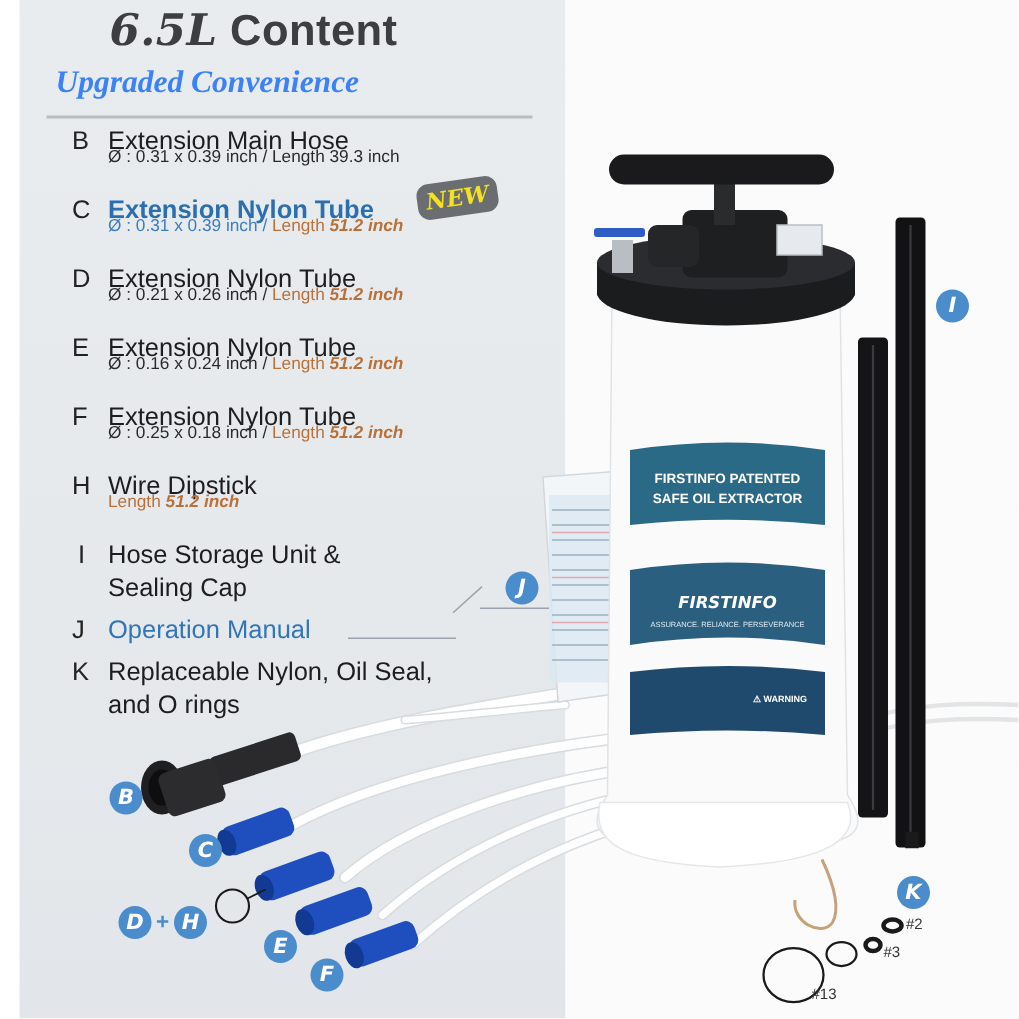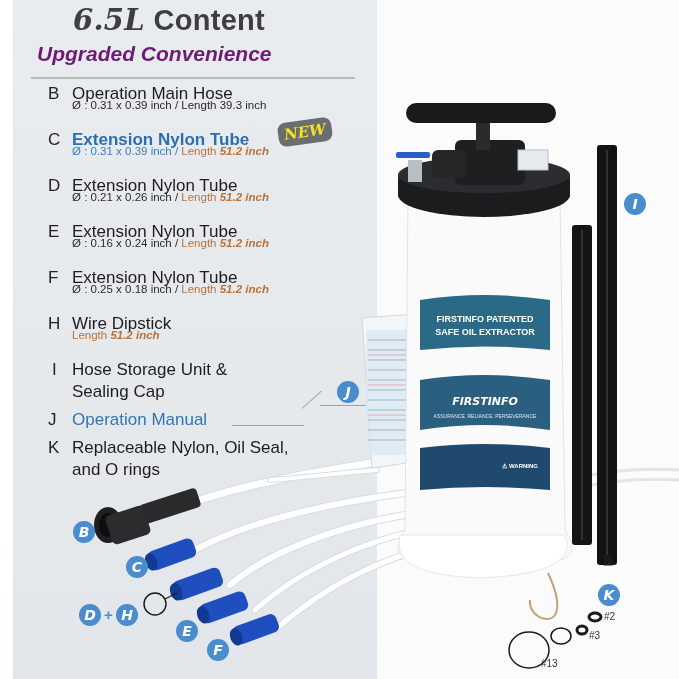--- a/index.html
+++ b/index.html
@@ -9,22 +9,22 @@
   .panel {
     position: absolute; left: 13px; top: 0; width: 364px; height: 679px;
     background: linear-gradient(180deg, #e9ecef 0%, #e6e9ec 60%, #e2e6ea 100%);
   }
   .rightbg { position: absolute; left: 377px; top: 0; width: 302px; height: 679px; background: #fbfbfb; }
 
   .title { position: absolute; left: 37px; top: 3px; font-size: 29px; font-weight: bold; color: #3d3e40; letter-spacing: 0.3px; margin-left: 36px; }
   .title .cap { font-family: "DejaVu Serif", "Liberation Serif", serif; font-style: italic; }
   .subtitle {
     position: absolute; left: 37px; top: 42px;
-    font-family: Liberation Sans, sans-serif; font-style: italic; font-weight: bold;
-    font-size: 21px; color: #701a75; text-align: right;
+    font-family: Liberation Serif, serif; font-style: italic; font-weight: bold;
+    font-size: 21px; color: #3b82f6; text-align: right;
   }
   .rule { position: absolute; left: 31px; top: 77px; width: 324px; height: 2px; background: #b9bcbf; }
 
   .item { position: absolute; left: 48px; }
   .item .letter { position: absolute; left: 0; top: 0; font-size: 17px; color: #222; width: 20px; }
   .item .name { position: absolute; left: 24px; top: 0; font-size: 17px; color: #1d1d1f; white-space: nowrap; }
   .item .name.blue { color: #2b6fae; font-weight: bold; }
   .item .name.blue-light { color: #3275b6; }
   .item .spec { position: absolute; left: 24px; top: 15px; font-size: 11.5px; color: #2a2a2a; white-space: nowrap; }
   .item .spec.blue { color: #3a7cc0; }
@@ -173,21 +173,21 @@
     <ellipse cx="529" cy="650" rx="20" ry="18" stroke-width="1.5"></ellipse>
   </g>
 </svg>
 
 <div class="title"><span class="cap">6.5L</span><span> Content</span></div>
 <div class="subtitle">Upgraded Convenience</div>
 <div class="rule"></div>
 
 <div class="item" style="top:84px;">
   <span class="letter">B</span>
-  <span class="name">Operation Main Hose</span>
+  <span class="name">Extension Main Hose</span>
   <span class="spec">Ø : 0.31 x 0.39 inch / Length 39.3 inch</span>
 </div>
 
 <div class="item" style="top:130px;">
   <span class="letter">C</span>
   <span class="name blue">Extension Nylon Tube</span>
   <span class="spec blue"><span>Ø : 0.31 x 0.39 inch / </span><span class="len"><span>Length </span><b>51.2 inch</b></span></span>
 </div>
 <div class="new-badge">NEW</div>
 

